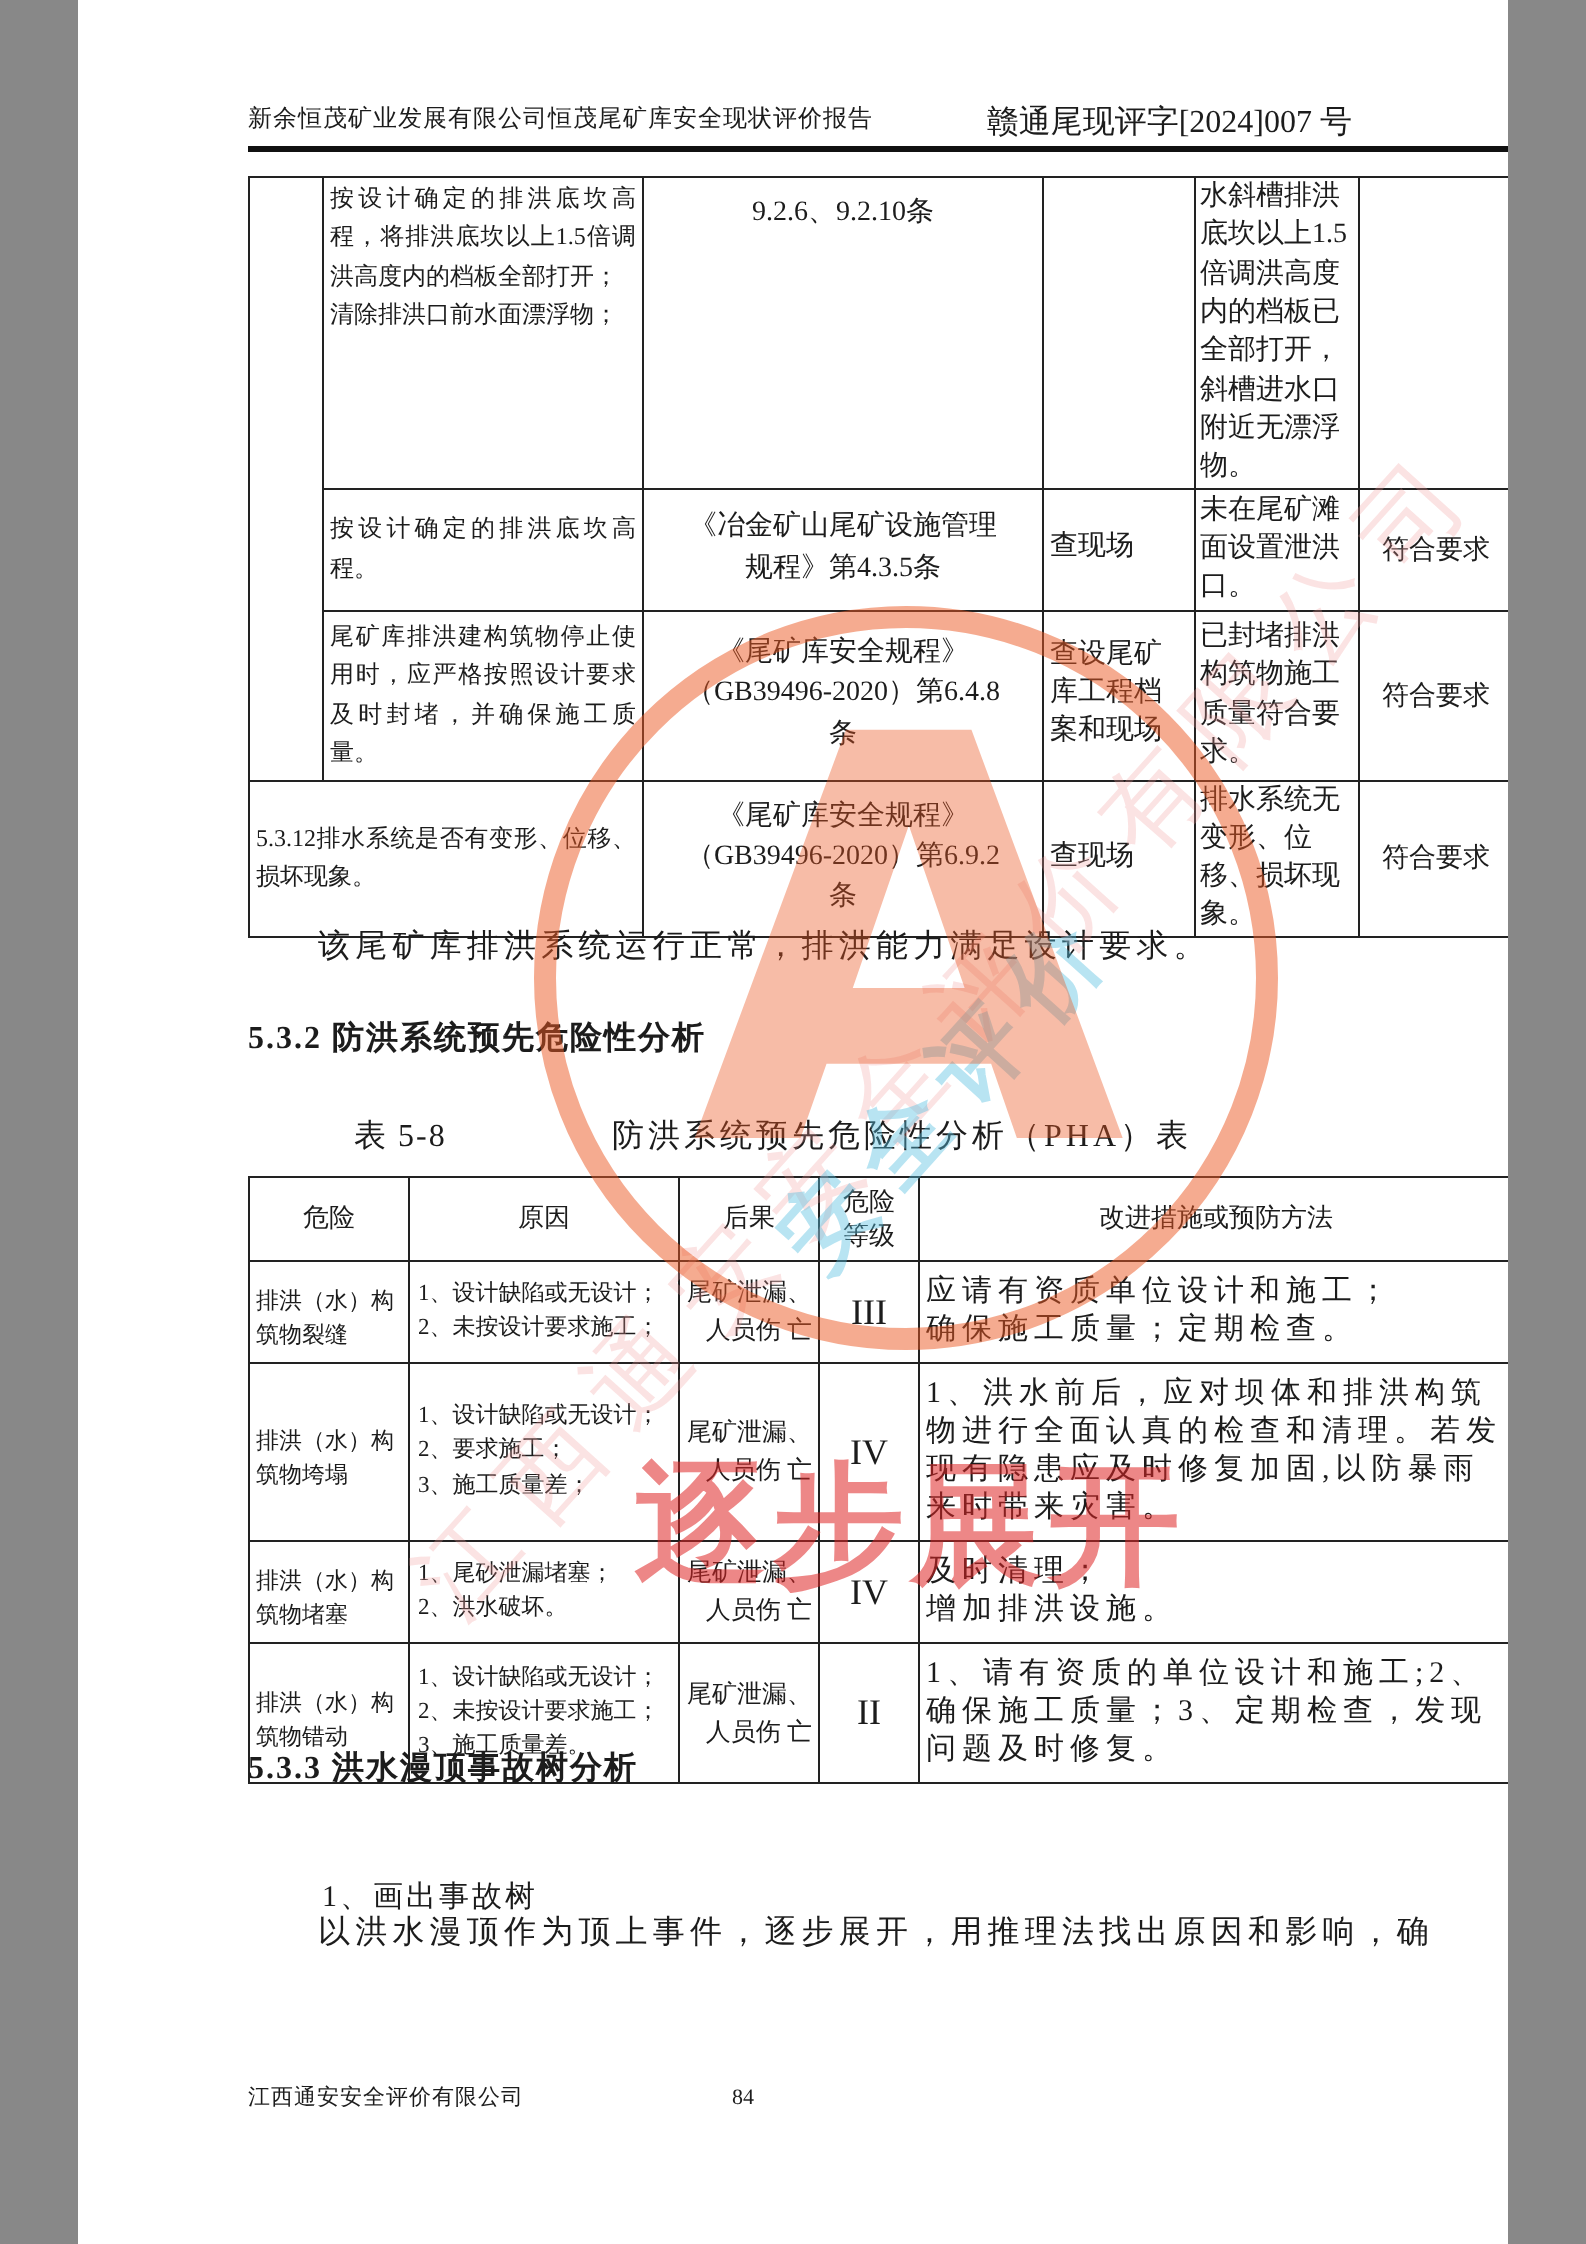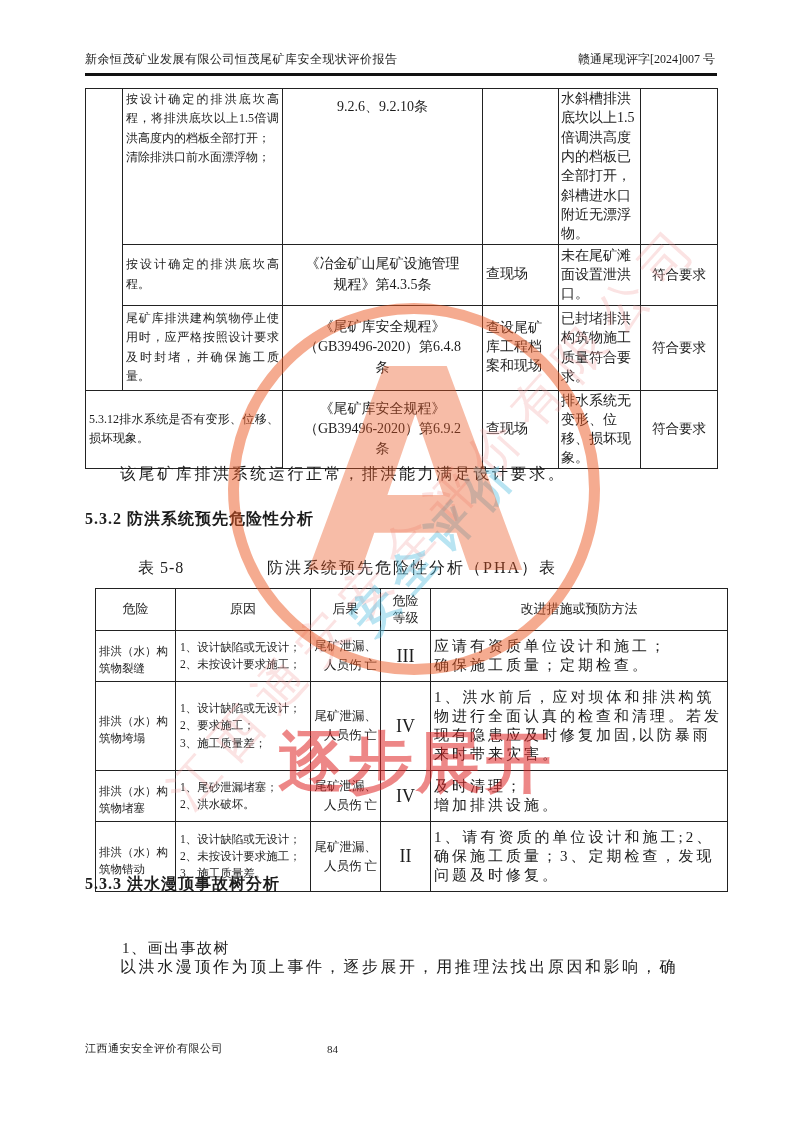--- a/index.html
+++ b/index.html
@@ -1,21 +1,21 @@
 <!DOCTYPE html>
 <html><head>
 <meta charset="utf-8">
 <style>
   html,body{margin:0;padding:0;background:#888;}
-  .page{position:relative;width:793px;height:1122px;background:#ffffff;margin:0 auto;
+  .page{position:relative;width:715px;height:1122px;background:#ffffff;margin:0 auto;
         font-family:"Liberation Serif","DejaVu Serif",serif;color:#1c1c1c;overflow:hidden;}
   .content{position:absolute;inset:0;z-index:2;}
   
   .hdr-left{position:absolute;left:85px;top:51px;font-size:12px;letter-spacing:.5px;}
-  .hdr-right{position:absolute;right:78px;top:51px;font-size:12px;text-align:right;}
+  .hdr-right{position:absolute;right:78px;top:51px;font-size:16px;text-align:right;}
   .hdr-rule{position:absolute;left:85px;top:73px;width:632px;height:3px;background:#111;}
   
   table{border-collapse:collapse;table-layout:fixed;}
   td{border:1px solid #222;vertical-align:middle;padding:1px 3px;word-break:break-all;}
   .tbl1{position:absolute;left:85px;top:88px;width:632px;font-size:14px;}
   .tbl1 .c1{font-size:12px;text-align:justify;line-height:1.62;}
   .tbl1 .c2{text-align:center;white-space:pre-line;line-height:1.45;}
   .tbl1 .c3{line-height:1.35;}
   .tbl1 .c4{line-height:1.38;padding:0 2px;}
   .tbl1 .c5{text-align:center;font-size:13.5px;padding:0;}
@@ -27,21 +27,21 @@
   .p1{top:463px;}
   .p2{top:956px;}
   .h2{position:absolute;left:85px;font-size:16px;font-weight:bold;letter-spacing:1px;}
   .h532{top:509px;}
   .h533{top:874px;}
   .sub-item{position:absolute;left:85px;top:920px;font-size:15px;letter-spacing:1.5px;padding-left:37px;margin-top:19px;}
   .caption{position:absolute;left:85px;top:558px;width:632px;height:24px;font-size:16px;}
   .caption .lbl{position:absolute;left:53px;letter-spacing:1px;}
   .caption .ttl{position:absolute;left:182px;letter-spacing:2px;}
   
-  .tbl2{position:absolute;left:85px;top:588px;width:632px;margin-left:10px;}
+  .tbl2{position:absolute;left:85px;top:588px;width:632px;}
   .tbl2 th{border:1px solid #222;font-weight:normal;font-size:13px;text-align:center;
            white-space:pre-line;line-height:1.25;padding:1px;}
   .tbl2 .pc0{font-size:11.5px;padding:10px 1px 2px 3px;line-height:1.45;}
   .tbl2 .pc1{font-size:11.5px;white-space:pre-line;line-height:1.5;padding-left:4px;}
   .tbl2 .pc2{font-size:12.5px;text-align:right;white-space:pre-line;line-height:1.5;}
   .tbl2 .pc3{font-size:18px;text-align:center;font-family:Liberation Serif, serif;}
   .tbl2 .pc4{font-size:15px;letter-spacing:3px;line-height:19px;white-space:pre-line;padding:6px 3px;}
   
   .ftr-company{position:absolute;left:85px;top:1041px;font-size:11px;letter-spacing:.5px;}
   .ftr-page{position:absolute;left:327px;top:1043px;font-size:11px;}

